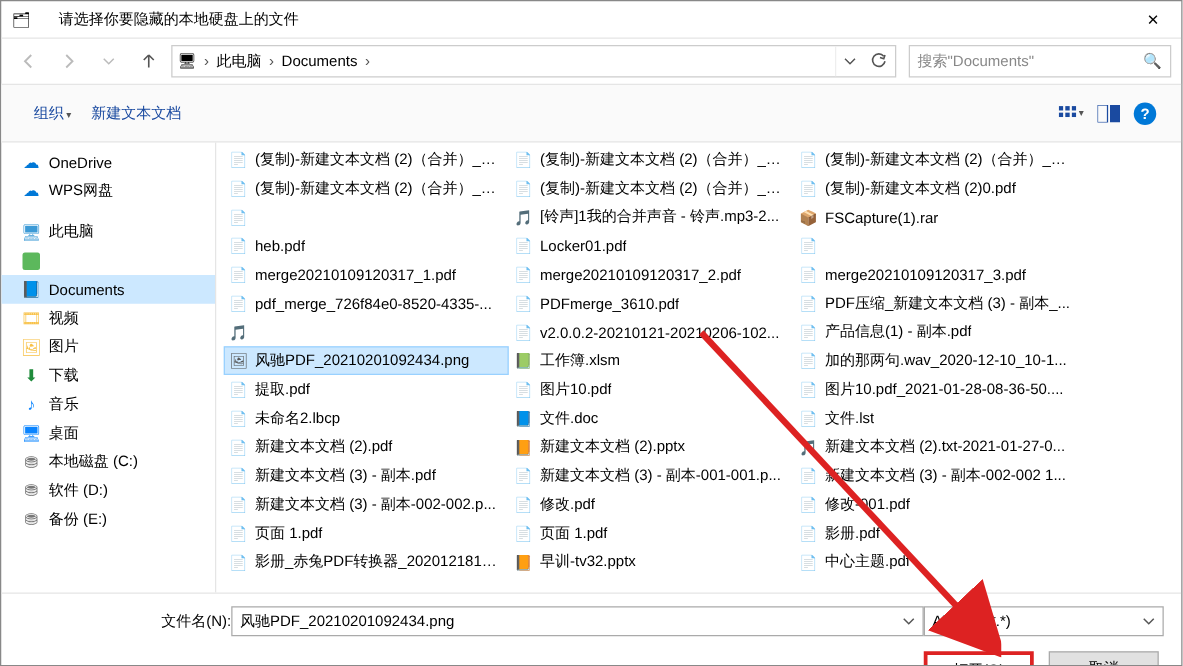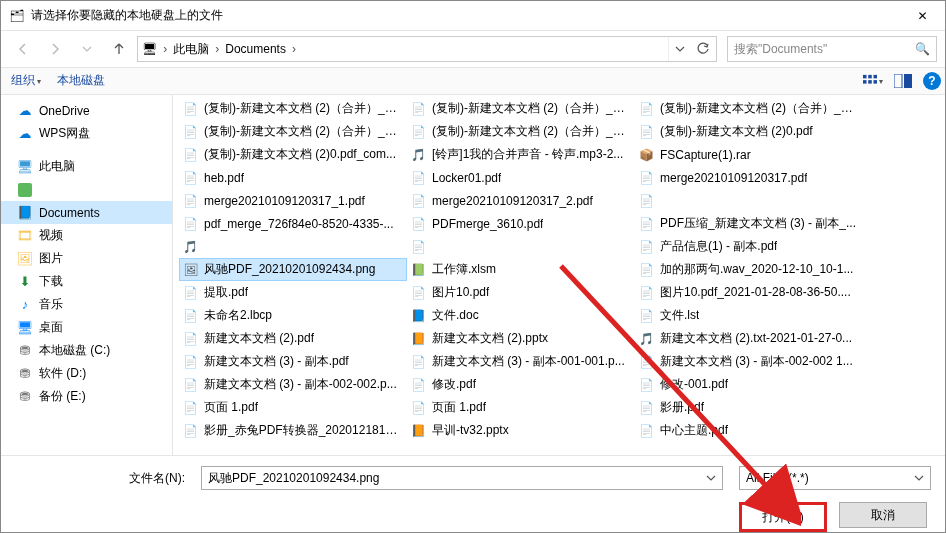--- a/index.html
+++ b/index.html
@@ -1,48 +1,48 @@
 <!DOCTYPE html>
 <html><head>
 <meta charset="utf-8">
 <style>
 * { margin: 0; padding: 0; box-sizing: border-box; font-family: "Microsoft YaHei", Arial, sans-serif; font-size: 12px; }
 body { background: #fff; width: 946px; height: 533px; overflow: hidden; border: 1px solid #888; position: relative; }
 .titlebar { height: 30px; display: flex; align-items: center; padding: 0 0 0 8px; border-bottom: 1px solid #e5e5e5; }
 .titlebar .ico { width: 16px; height: 16px; margin-right: 6px; display:inline-flex;align-items:center;justify-content:center; }
-.titlebar .title { flex: 1; }
+.titlebar .title { flex: 1; margin-left: 16px; }
 .titlebar .close { width: 45px; height: 29px; display: flex; align-items: center; justify-content: center; cursor: pointer; }
 .navbar { height: 36px; display: flex; align-items: center; padding: 4px 8px; gap: 4px; }
 .nav-btn { width: 28px; height: 28px; display: flex; align-items: center; justify-content: center; color: #666; border-radius: 2px; }
 .nav-btn.disabled { color: #bbb; }
 .addrbar { flex: 1; height: 26px; border: 1px solid #ccc; display: flex; align-items: center; background: #fff; }
 .addr-seg { padding: 0 4px; display: flex; align-items: center; height: 100%; gap:3px; }
 .addr-chev { color: #555; padding: 0 2px; }
 .addr-drop { width: 22px; height: 24px; display: flex; align-items: center; justify-content: center; border-left: 1px solid #eee; color:#555;}
 .addr-ref { width: 26px; height: 24px; display: flex; align-items: center; justify-content: center; color:#555;}
 .searchbox { width: 210px; height: 26px; border: 1px solid #ccc; display: flex; align-items: center; padding: 0 6px; color: #888; margin-left: 6px; gap:6px;}
-.toolbar { height: 28px; border-top: 1px solid #e5e5e5; border-bottom: 1px solid #e5e5e5; display: flex; padding: 0 4px; gap: 4px; background:#fafafa;}
+.toolbar { height: 47px; border-top: 1px solid #e5e5e5; border-bottom: 1px solid #e5e5e5; display: flex; align-items: center; padding: 0 20px; gap: 4px; background:#fafafa;}
 .tool-link { color: #1a4aa0; padding: 4px 6px; cursor: pointer; }
 .tool-sep::after { content: "▾"; font-size: 8px; color: #555; margin-left: 2px; }
 .tool-right { margin-left: auto; display: flex; align-items: center; gap: 10px; }
 .tool-ic { width: 20px; height: 20px; display: flex; align-items: center; justify-content: center; color: #1a4aa0; }
 .help-ic { width:18px;height:18px;border-radius:50%;background:#0078d7;color:#fff;display:flex;align-items:center;justify-content:center;font-weight:bold;}
 .content { display: flex; height: 360px; }
 .sidebar { width: 172px; border-right: 1px solid #e5e5e5; overflow-y: auto; padding: 4px 0; }
 .sb-item { height: 23px; display: flex; align-items: center; padding: 0 8px 0 16px; gap: 6px; cursor: pointer; }
 .sb-item.sel { background: #cce8ff; }
 .sb-item .ic { width: 16px; height: 16px; display:inline-flex;align-items:center;justify-content:center;font-size:13px;}
 .filepane { flex: 1; overflow: auto; padding: 2px 0 2px 6px; }
 .file-cols { display: flex; }
 .file-col { width: 228px; }
 .f-item { height: 23px; display: flex; align-items: center; gap: 5px; padding: 0 4px; cursor: default; white-space: nowrap; overflow: hidden; text-overflow: ellipsis; }
 .f-item.sel { background: #cce8ff; border: 1px solid #99d1ff; height:23px; padding: 0 3px;}
 .f-ic { width: 16px; height: 16px; flex-shrink: 0; display:inline-flex;align-items:center;justify-content:center;font-size:12px;}
 .footer { border-top: 1px solid #e5e5e5; padding: 10px 14px; }
-.fn-row { display: flex; align-items: center; gap: 16px; margin-bottom: 12px; }
+.fn-row { display: flex; align-items: center; gap: 0; margin-bottom: 12px; }
 .fn-label { width: 60px; text-align: right; margin-left: 110px;}
 .fn-input { flex: 1; height: 24px; border: 1px solid #aaa; padding: 0 6px; display:flex;align-items:center;justify-content:space-between;}
 .fn-filter { width: 192px; height: 24px; border: 1px solid #aaa; padding: 0 6px; display:flex;align-items:center;justify-content:space-between;}
 .btn-row { display: flex; justify-content: flex-end; gap: 12px; padding-right: 4px; }
 .btn { min-width: 88px; height: 26px; border: 1px solid #aaa; background: #e1e1e1; display: flex; align-items: center; justify-content: center; cursor: pointer; }
 .btn.primary { border: 3px solid #d22; background: #fff; height: 30px; }
 .red-arrow { position: absolute; left: 520px; top: 245px; width: 280px; height: 280px; pointer-events: none; }
 
 .ic-pdf{color:#555}.ic-doc{color:#2b579a}.ic-ppt{color:#d24726}.ic-img{color:#555}.ic-rar{color:#7a4a1f}.ic-mp3{color:#d9822b}
 .sb-blue{color:#0078d7}.sb-folder{color:#f8c146}.sb-pc{color:#3c9ad6}.sb-doc{color:#2b579a}.sb-down{color:#1f8b3b}.sb-mus{color:#0a84ff}.sb-desk{color:#0a84ff}.sb-hdd{color:#777}
@@ -100,21 +100,21 @@
       </div>
   </div>
   <div class="searchbox">
     <span>搜索"Documents"</span>
     <span style="margin-left:auto">🔍</span>
   </div>
 </div>
 
 <div class="toolbar">
   <span class="tool-link tool-sep">组织</span>
-  <span class="tool-link">本地磁盘</span>
+  <span class="tool-link">新建文本文档</span>
   <div class="tool-right">
     <span class="tool-ic tool-sep">
         <svg width="16" height="14" viewBox="0 0 16 14">
           <rect x="0" y="0" width="4" height="4" fill="#1a4aa0"></rect>
           <rect x="6" y="0" width="4" height="4" fill="#1a4aa0"></rect>
           <rect x="12" y="0" width="4" height="4" fill="#1a4aa0"></rect>
           <rect x="0" y="6" width="4" height="4" fill="#1a4aa0"></rect>
           <rect x="6" y="6" width="4" height="4" fill="#1a4aa0"></rect>
           <rect x="12" y="6" width="4" height="4" fill="#1a4aa0"></rect>
         </svg>
@@ -193,21 +193,20 @@
           <div class="f-item">
             <span class="f-ic ic-pdf">📄</span>
             <span style="overflow: hidden; text-overflow: ellipsis;">(复制)-新建文本文档 (2)（合并）_加...</span>
           </div>
           <div class="f-item">
             <span class="f-ic ic-pdf">📄</span>
             <span style="overflow: hidden; text-overflow: ellipsis;">(复制)-新建文本文档 (2)（合并）_已...</span>
           </div>
           <div class="f-item">
             <span class="f-ic ic-pdf">📄</span>
-            <span style="overflow: hidden; text-overflow: ellipsis;">(复制)-新建文本文档 (2)0.pdf_com...</span>
           </div>
           <div class="f-item">
             <span class="f-ic ic-pdf">📄</span>
             <span style="overflow: hidden; text-overflow: ellipsis;">heb.pdf</span>
           </div>
           <div class="f-item">
             <span class="f-ic ic-pdf">📄</span>
             <span style="overflow: hidden; text-overflow: ellipsis;">merge20210109120317_1.pdf</span>
           </div>
           <div class="f-item">
@@ -270,20 +269,21 @@
           <div class="f-item">
             <span class="f-ic ic-pdf">📄</span>
             <span style="overflow: hidden; text-overflow: ellipsis;">merge20210109120317_2.pdf</span>
           </div>
           <div class="f-item">
             <span class="f-ic ic-pdf">📄</span>
             <span style="overflow: hidden; text-overflow: ellipsis;">PDFmerge_3610.pdf</span>
           </div>
           <div class="f-item">
             <span class="f-ic ic-pdf">📄</span>
+            <span style="overflow: hidden; text-overflow: ellipsis;">v2.0.0.2-20210121-20210206-102...</span>
           </div>
           <div class="f-item">
             <span class="f-ic ic-xls">📗</span>
             <span style="overflow: hidden; text-overflow: ellipsis;">工作簿.xlsm</span>
           </div>
           <div class="f-item">
             <span class="f-ic ic-pdf">📄</span>
             <span style="overflow: hidden; text-overflow: ellipsis;">图片10.pdf</span>
           </div>
           <div class="f-item">
@@ -319,24 +319,24 @@
           <div class="f-item">
             <span class="f-ic ic-pdf">📄</span>
             <span style="overflow: hidden; text-overflow: ellipsis;">(复制)-新建文本文档 (2)0.pdf</span>
           </div>
           <div class="f-item">
             <span class="f-ic ic-rar">📦</span>
             <span style="overflow: hidden; text-overflow: ellipsis;">FSCapture(1).rar</span>
           </div>
           <div class="f-item">
             <span class="f-ic ic-pdf">📄</span>
-            <span style="overflow: hidden; text-overflow: ellipsis;">merge20210109120317.pdf</span>
-          </div>
-          <div class="f-item">
-            <span class="f-ic ic-pdf">📄</span>
+          </div>
+          <div class="f-item">
+            <span class="f-ic ic-pdf">📄</span>
+            <span style="overflow: hidden; text-overflow: ellipsis;">merge20210109120317_3.pdf</span>
           </div>
           <div class="f-item">
             <span class="f-ic ic-pdf">📄</span>
             <span style="overflow: hidden; text-overflow: ellipsis;">PDF压缩_新建文本文档 (3) - 副本_...</span>
           </div>
           <div class="f-item">
             <span class="f-ic ic-pdf">📄</span>
             <span style="overflow: hidden; text-overflow: ellipsis;">产品信息(1) - 副本.pdf</span>
           </div>
           <div class="f-item">

